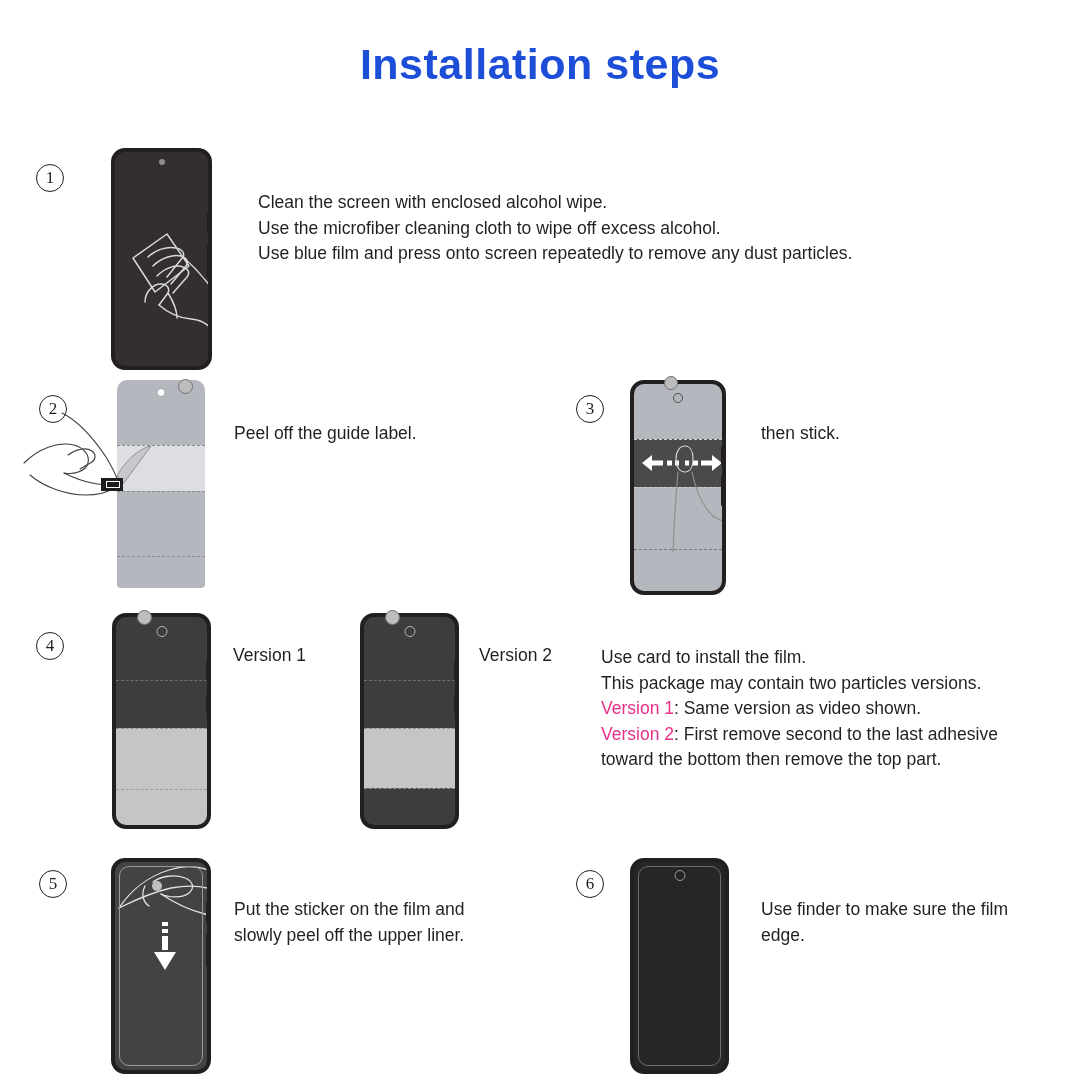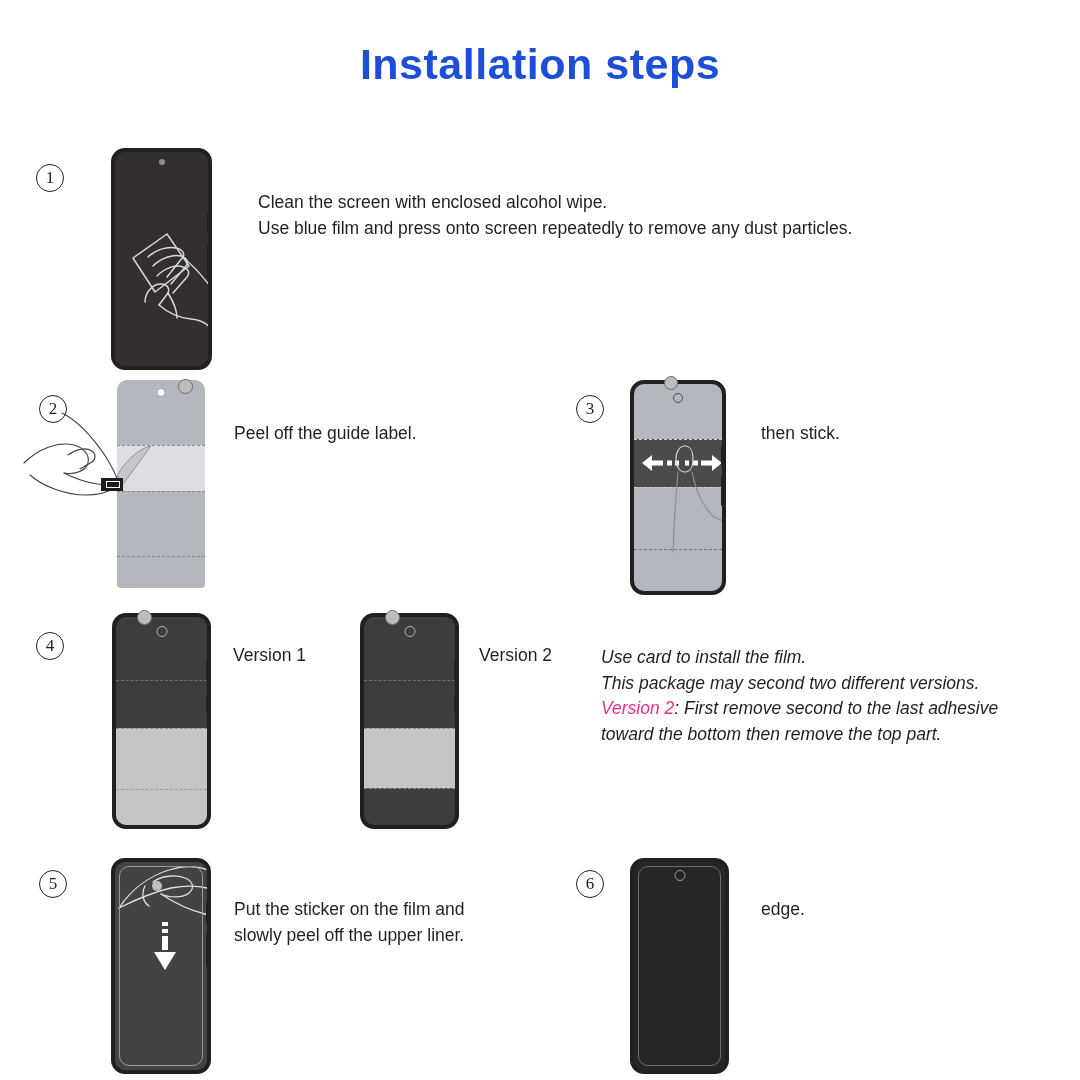--- a/index.html
+++ b/index.html
@@ -166,20 +166,21 @@
           <path d="M53 141 C58 149 62 158 62 166"></path>
         </g>
       </svg>
     </div>
     <div class="btn-side" style="top:60px;height:22px;right:-2px;"></div>
     <div class="btn-side" style="top:92px;height:34px;right:-2px;"></div>
   </div>
 
   <div class="step-text" style="left:234px;top:190px;margin-left:24px;">
     <div>Clean the screen with enclosed alcohol wipe.</div>
+    <div>Use the microfiber cleaning cloth to wipe off excess alcohol.</div>
     <div>Use blue film and press onto screen repeatedly to remove any dust particles.</div>
   </div>
 </div>
 
 <div class="step" style="left:0;top:0;">
   <div class="step-num" style="left:39px;top:395px;">2</div>
 
   <div style="position:absolute;left:117px;top:380px;width:88px;height:208px;background:#b4b7bd;border-radius:10px 10px 4px 4px;overflow:hidden;">
     <div class="notch" style="width:7px;height:7px;top:8px;background:#ffffff;border:1px solid #a2a5ab;"></div>
 
@@ -277,23 +278,26 @@
       <div class="dash" style="top:111px;border-top-color:#8d8d8d;"></div>
       <div class="dash" style="top:171px;border-top-color:#8d8d8d;"></div>
     </div>
     <div class="btn-side" style="top:44px;height:20px;right:-2px;"></div>
     <div class="btn-side" style="top:78px;height:18px;right:-2px;"></div>
   </div>
   <div class="tabknob" style="left:385px;top:610px;width:13px;height:13px;"></div>
 
   <div class="ver-label" style="left:479px;top:645px;">Version 2</div>
 
-  <div class="step-text" style="left:601px;top:645px;font-style:italic;">
+  <div class="step-text" style="left:601px;top:645px;">
     <div>Use card to install the film.</div>
-    <div>This package may second two different versions.</div>
+    <div>This package may contain two particles versions.</div>
+    <div>
+      <span class="vtag">Version 1</span><span>: Same version as video shown.</span>
+    </div>
     <div>
       <span class="vtag">Version 2</span><span>:  First remove second to the last adhesive</span>
     </div>
     <div>toward the bottom then remove the top part.</div>
   </div>
 </div>
 
 <div class="step" style="left:0;top:0;">
   <div class="step-num" style="left:39px;top:870px;">5</div>
 
@@ -338,15 +342,16 @@
   <div class="phone" style="left:630px;top:858px;width:99px;height:216px;background:#262626;">
     <div class="screen">
       <div class="inner-outline" style="border-color:#6d6d6d;"></div>
       <div class="notch" style="width:9px;height:9px;top:8px;background:#262626;border:1.5px solid #9c9c9c;"></div>
     </div>
     <div class="btn-side" style="top:42px;height:22px;right:-2px;"></div>
     <div class="btn-side" style="top:74px;height:18px;right:-2px;"></div>
   </div>
 
   <div class="step-text" style="left:761px;top:897px;">
+    <div>Use finder to make sure the film</div>
     <div>edge.</div>
   </div>
 </div>
 
 </body></html>

